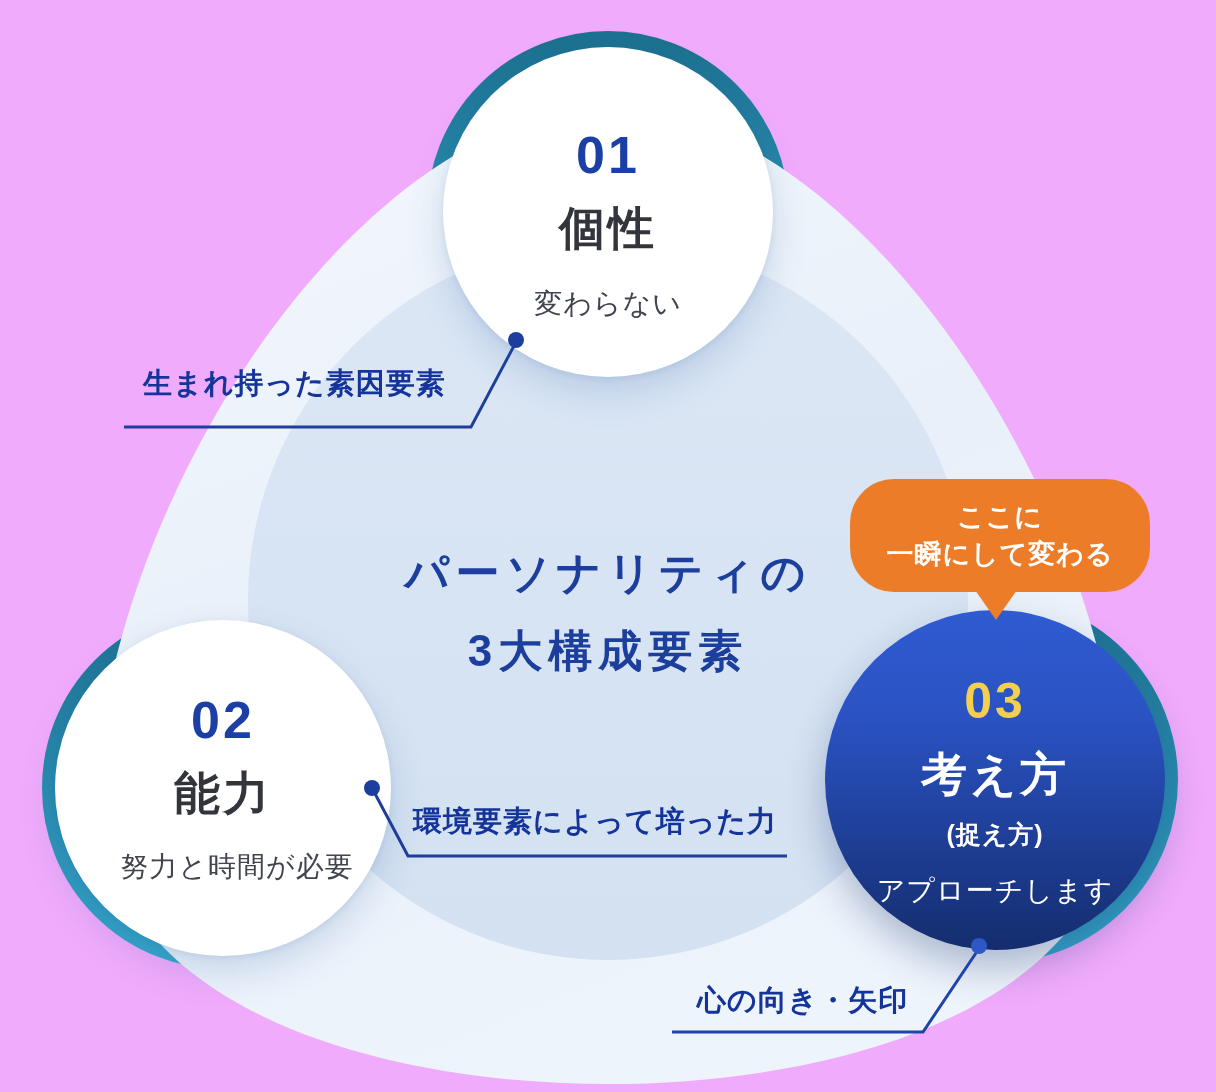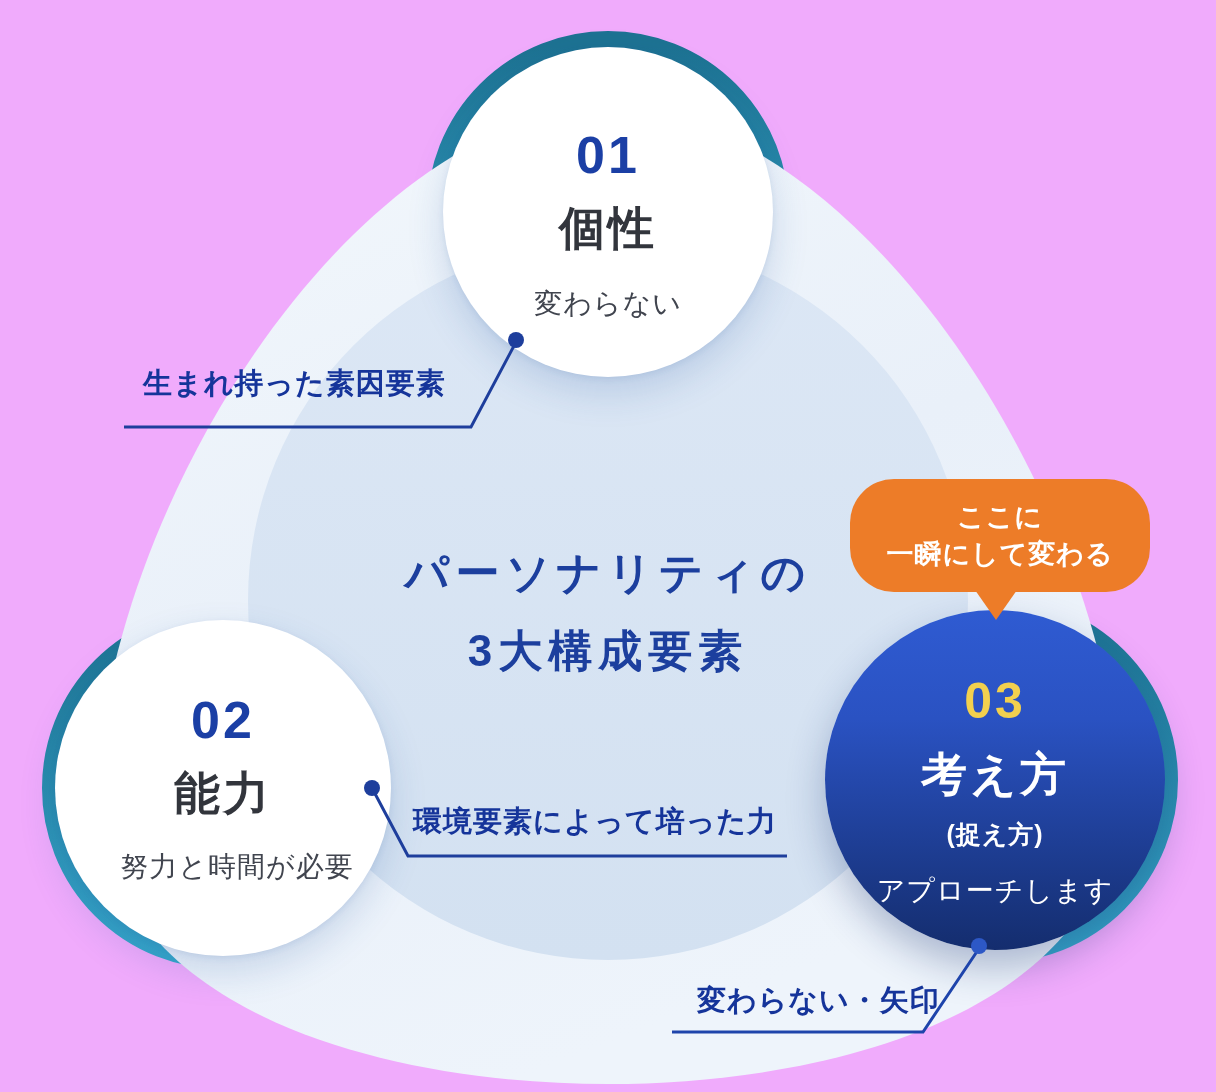--- a/index.html
+++ b/index.html
@@ -118,21 +118,21 @@
     <div class="sub sub3">アプローチします</div>
   </div>
 
   <div class="center-title">
     <div>パーソナリティの</div>
     <div>3大構成要素</div>
   </div>
 
   <div class="conn-label label1">生まれ持った素因要素</div>
   <div class="conn-label label2">環境要素によって培った力</div>
-  <div class="conn-label label3">変わらない・矢印</div>
+  <div class="conn-label label3">心の向き・矢印</div>
 
   <svg class="overlay-svg" width="1216" height="1092" viewBox="0 0 1216 1092">
     <polyline points="124,427 471,427 516,342" fill="none" stroke="#1e3e9c" stroke-width="3"></polyline>
     <circle cx="516" cy="340" r="8" fill="#1e3e9c"></circle>
 
     <polyline points="372,788 408,856 787,856" fill="none" stroke="#1e3e9c" stroke-width="3"></polyline>
     <circle cx="372" cy="788" r="8" fill="#1e3e9c"></circle>
 
     <polyline points="672,1032 923,1032 980,947" fill="none" stroke="#1e44ab" stroke-width="3"></polyline>
     <circle cx="979" cy="946" r="8" fill="#2d58c6"></circle>

